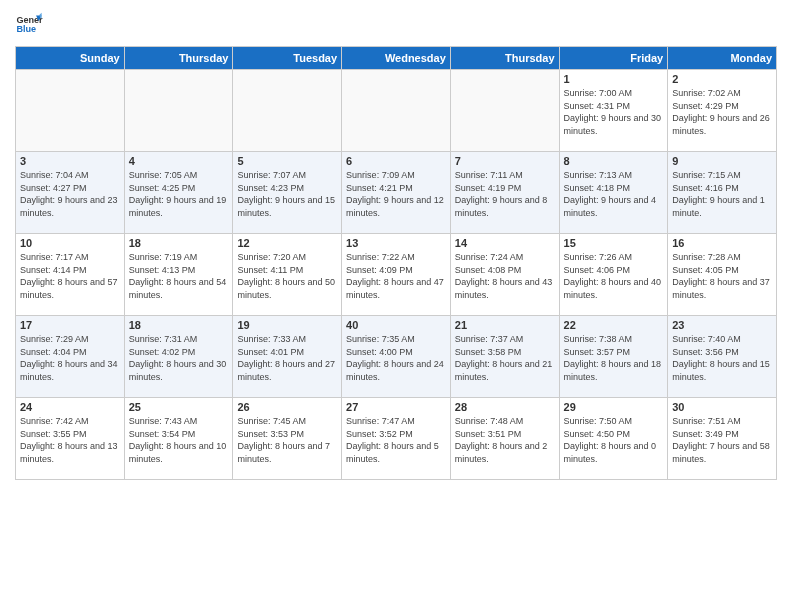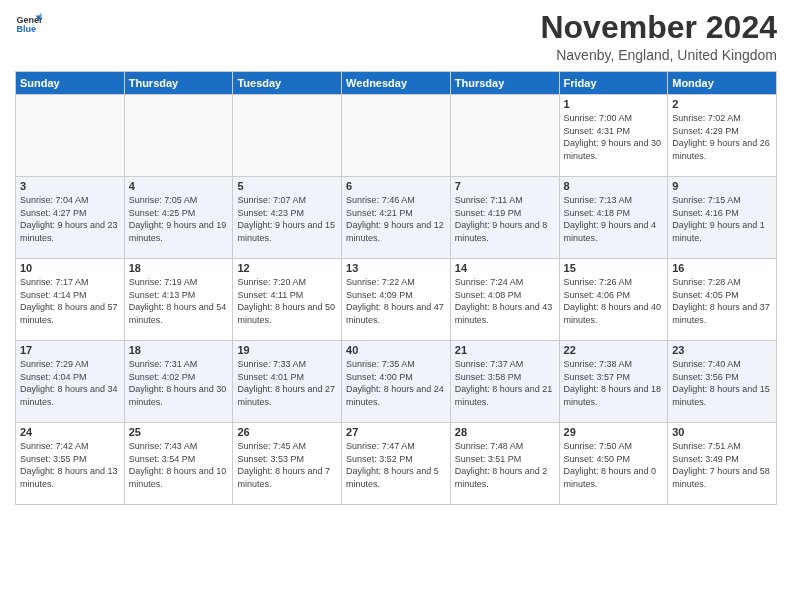--- a/index.html
+++ b/index.html
@@ -47,21 +47,21 @@
       width: 100%;
       border-collapse: collapse;
       table-layout: fixed;
     }
     th {
       background-color: #1a6fc4;
       color: white;
       font-size: 11px;
       font-weight: bold;
       padding: 5px 4px;
-      text-align: left;
+      text-align: right;
       border: 1px solid #ccc;
     }
     td {
       border: 1px solid #ccc;
       vertical-align: top;
       padding: 3px 4px;
       font-size: 9.5px;
       color: #333;
       height: 82px;
       background: #fff;
@@ -90,24 +90,20 @@
 
 <div class="container">
   <div class="header-area">
     <div class="logo">
       <svg class="logo-icon" viewBox="0 0 40 40" xmlns="http://www.w3.org/2000/svg">
         <text x="2" y="18" font-size="13" font-weight="bold" fill="#333">General</text>
         <text x="2" y="32" font-size="13" font-weight="bold" fill="#1a6fc4">Blue</text>
         <polygon points="30,8 38,8 34,16" fill="#1a6fc4"></polygon>
         <polygon points="34,8 38,4 38,12" fill="#5ba3e0"></polygon>
       </svg>
-    </div>
-    <div class="title-area">
-      <div class="month-title">November 2024</div>
-      <div class="location">Navenby, England, United Kingdom</div>
     </div>
   </div>
 
   <table>
     <thead>
       <tr>
         <th>Sunday</th>
         <th>Thursday</th>
         <th>Tuesday</th>
         <th>Wednesday</th>
@@ -155,21 +151,21 @@
           </td>
           <td class="alt-row">
             <span class="day-num">5</span>
             <div class="day-info">Sunrise: 7:07 AM
 Sunset: 4:23 PM
 Daylight: 9 hours
 and 15 minutes.</div>
           </td>
           <td class="alt-row">
             <span class="day-num">6</span>
-            <div class="day-info">Sunrise: 7:46 AM
+            <div class="day-info">Sunrise: 7:09 AM
 Sunset: 4:21 PM
 Daylight: 9 hours
 and 12 minutes.</div>
           </td>
           <td class="alt-row">
             <span class="day-num">7</span>
             <div class="day-info">Sunrise: 7:11 AM
 Sunset: 4:19 PM
 Daylight: 9 hours
 and 8 minutes.</div>

